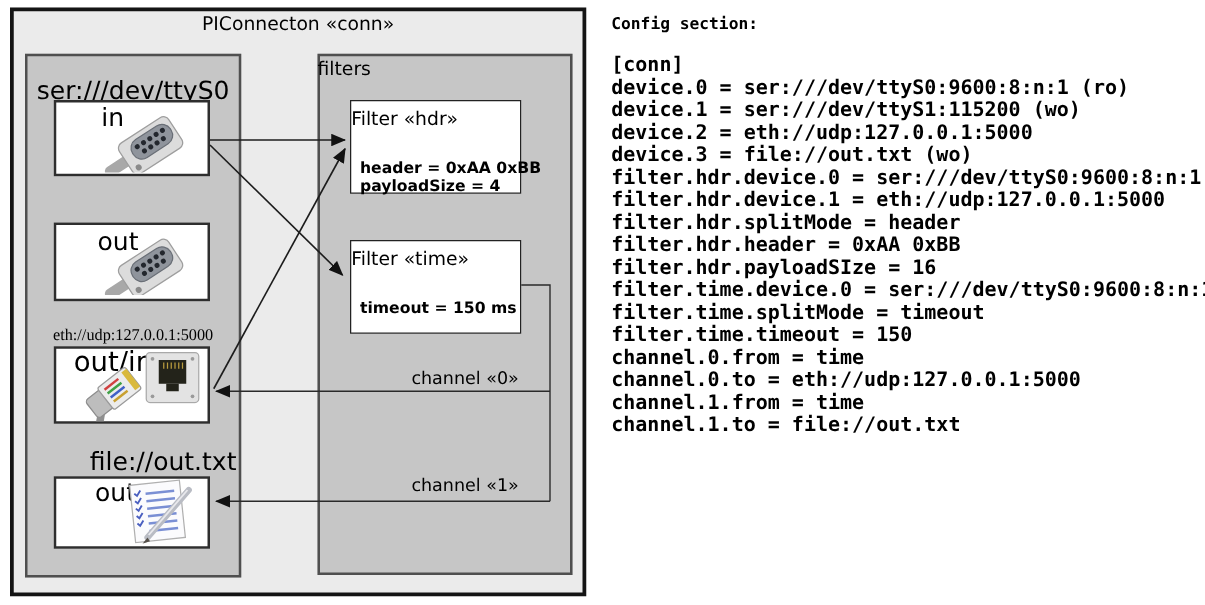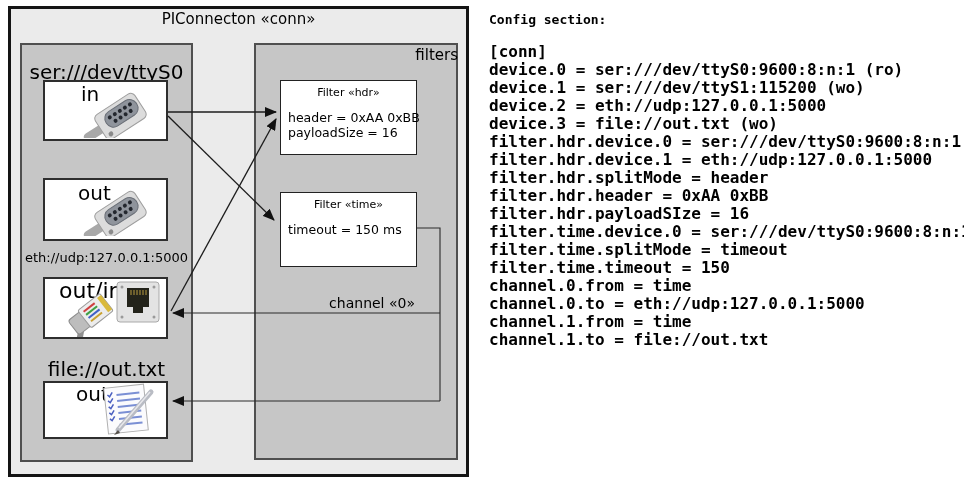--- a/index.html
+++ b/index.html
@@ -8,32 +8,32 @@
 
   
   #diagram{position:absolute;left:0;top:0;width:480px;height:344px;}
   .frame{position:absolute;left:8px;top:6px;width:461px;height:471px;
          background:#ebebeb;border:3px solid #141414;box-sizing:border-box;}
   .diag-title{position:absolute;left:8px;top:10px;width:461px;text-align:center;
               font-size:15px;}
   .panel{position:absolute;background:#c6c6c6;border:2px solid #4f4f4f;box-sizing:border-box;}
   #devices-panel{left:20px;top:43px;width:173px;height:419px;}
   #filters-panel{left:254px;top:43px;width:204px;height:417px;}
-  .filters-title{position:absolute;left:254px;top:46px;width:204px;text-align:right;font-size:15px;}
+  .filters-title{position:absolute;left:254px;top:46px;width:204px;text-align:left;font-size:15px;}
 
   .dev-label{position:absolute;left:20px;width:173px;text-align:center;font-size:20px;white-space:nowrap;}
   .dev-label.small{font-size:13px;}
   .dev-box{position:absolute;background:#fff;border:2px solid #2e2e2e;box-sizing:border-box;}
   .port{position:absolute;font-size:20px;line-height:22px;}
   .icon{position:absolute;}
 
   .filter-box{position:absolute;background:#fff;border:1.5px solid #222;box-sizing:border-box;
               width:137px;height:75px;left:280px;}
-  .filter-title{margin-top:5px;text-align:center;font-size:11px;}
-  .filter-attrs{position:absolute;left:7px;top:30px;font-size:12.5px;line-height:14.5px;white-space:nowrap;}
+  .filter-title{margin-top:5px;text-align:left;font-size:15px;}
+  .filter-attrs{position:absolute;left:7px;top:46px;font-size:12.5px;line-height:14.5px;white-space:nowrap;font-weight:bold;}
 
   .channel-label{position:absolute;left:280px;width:135px;text-align:right;font-size:14px;}
 
   #arrows{position:absolute;left:0;top:0;pointer-events:none;}
 
   
   #config{position:absolute;left:489px;top:0;width:475px;
           font-family:"DejaVu Sans Mono","Liberation Mono",monospace;font-weight:bold;}
   .cfg-heading{position:absolute;left:0;top:0;font-size:13px;white-space:nowrap;margin-top:12px;}
   .cfg-lines{position:absolute;left:0;top:43px;font-size:16px;line-height:18px;}
@@ -92,21 +92,21 @@
             <circle cx="34" cy="24.5" r="2"></circle>
               <circle cx="40" cy="24.5" r="2"></circle>
               <circle cx="46" cy="24.5" r="2"></circle>
               <circle cx="52" cy="24.5" r="2"></circle>
           </g>
           <circle cx="23" cy="33" r="2.4" fill="#8a8a8a"></circle>
         </g>
       </svg>
     </div>
 
-    <div class="dev-label small" style="top:250px;">eth://udp:127.0.0.1:5000</div>
+    <div class="dev-label small" style="top:260px;font-family:Liberation Serif, serif;">eth://udp:127.0.0.1:5000</div>
     <div class="dev-box" style="left:43px;top:277px;width:125px;height:62px;">
       <span class="port" style="left:14px;top:1px;font-size:22px;">out/in</span>
       <svg class="icon" style="right:6px;top:2px;" width="44" height="42" viewBox="0 0 44 42">
         <rect x="1" y="1" width="42" height="40" rx="3" fill="#e3e3e3" stroke="#a9a9a9"></rect>
         <circle cx="6" cy="6" r="1.5" fill="#9a9a9a"></circle>
           <circle cx="38" cy="6" r="1.5" fill="#9a9a9a"></circle>
         <circle cx="6" cy="36" r="1.5" fill="#9a9a9a"></circle>
           <circle cx="38" cy="36" r="1.5" fill="#9a9a9a"></circle>
         <rect x="11" y="7" width="22" height="19" fill="#23231a"></rect>
         <rect x="17" y="26" width="10" height="6" fill="#23231a"></rect>
@@ -128,21 +128,21 @@
             <line x1="36" y1="15.5" x2="50" y2="15.5" stroke="#d04040"></line>
             <line x1="36" y1="19.5" x2="50" y2="19.5" stroke="#3fa045"></line>
             <line x1="36" y1="23.5" x2="50" y2="23.5" stroke="#4060c8"></line>
             <line x1="36" y1="27.5" x2="50" y2="27.5" stroke="#c8a030"></line>
           </g>
           <rect x="55" y="13" width="5" height="18" fill="#d9b93c"></rect>
         </g>
       </svg>
     </div>
 
-    <div class="dev-label" style="top:357px;">file://out.txt</div>
+    <div class="dev-label" style="top:357px;padding-left:24px;">file://out.txt</div>
     <div class="dev-box" style="left:43px;top:381px;width:125px;height:58px;">
       <span class="port" style="left:31px;top:0;">out</span>
       <svg class="icon" style="right:6px;bottom:2px;" width="66" height="52" viewBox="0 0 66 52">
         <g transform="rotate(-6 33 26)">
           <rect x="12" y="3" width="40" height="46" fill="#fbfbfd" stroke="#b0b0b0"></rect>
           <g stroke="#7a8fd4" stroke-width="2">
             <line x1="24" y1="11" x2="47" y2="11"></line>
               <line x1="24" y1="17" x2="47" y2="17"></line>
             <line x1="24" y1="23" x2="47" y2="23"></line>
               <line x1="24" y1="29" x2="47" y2="29"></line>
@@ -160,31 +160,32 @@
         <line x1="24" y1="47" x2="57" y2="9" stroke="#b9bcc4" stroke-width="5" stroke-linecap="round"></line>
         <line x1="25" y1="45" x2="56" y2="9" stroke="#e8e8ec" stroke-width="1.5"></line>
         <path d="M24,47 l-4,5 6,-2 z" fill="#55504a"></path>
       </svg>
     </div>
 
     <div class="filter-box" style="top:80px;">
       <div class="filter-title">Filter «hdr»</div>
       <div class="filter-attrs">
         <div>header = 0xAA 0xBB</div>
-        <div>payloadSize = 16</div>
+        <div>payloadSize = 4</div>
       </div>
     </div>
     <div class="filter-box" style="top:192px;">
       <div class="filter-title">Filter «time»</div>
       <div class="filter-attrs">
         <div>timeout = 150 ms</div>
       </div>
     </div>
 
     <div class="channel-label" style="top:295px;">channel «0»</div>
+    <div class="channel-label" style="top:381px;">channel «1»</div>
 
     <svg id="arrows" width="480" height="484" viewBox="0 0 480 484">
       <defs>
         <marker id="arw" viewBox="0 0 12 10" refX="11" refY="5" markerWidth="12" markerHeight="10" markerUnits="userSpaceOnUse" orient="auto">
           <path d="M0,0 L12,5 L0,10 Z" fill="#111"></path>
         </marker>
       </defs>
       <g stroke="#1c1c1c" stroke-width="1.3" fill="none">
         <path d="M168,112 L276,112" marker-end="url(#arw)"></path>
         <path d="M168,116 L274,220" marker-end="url(#arw)"></path>

